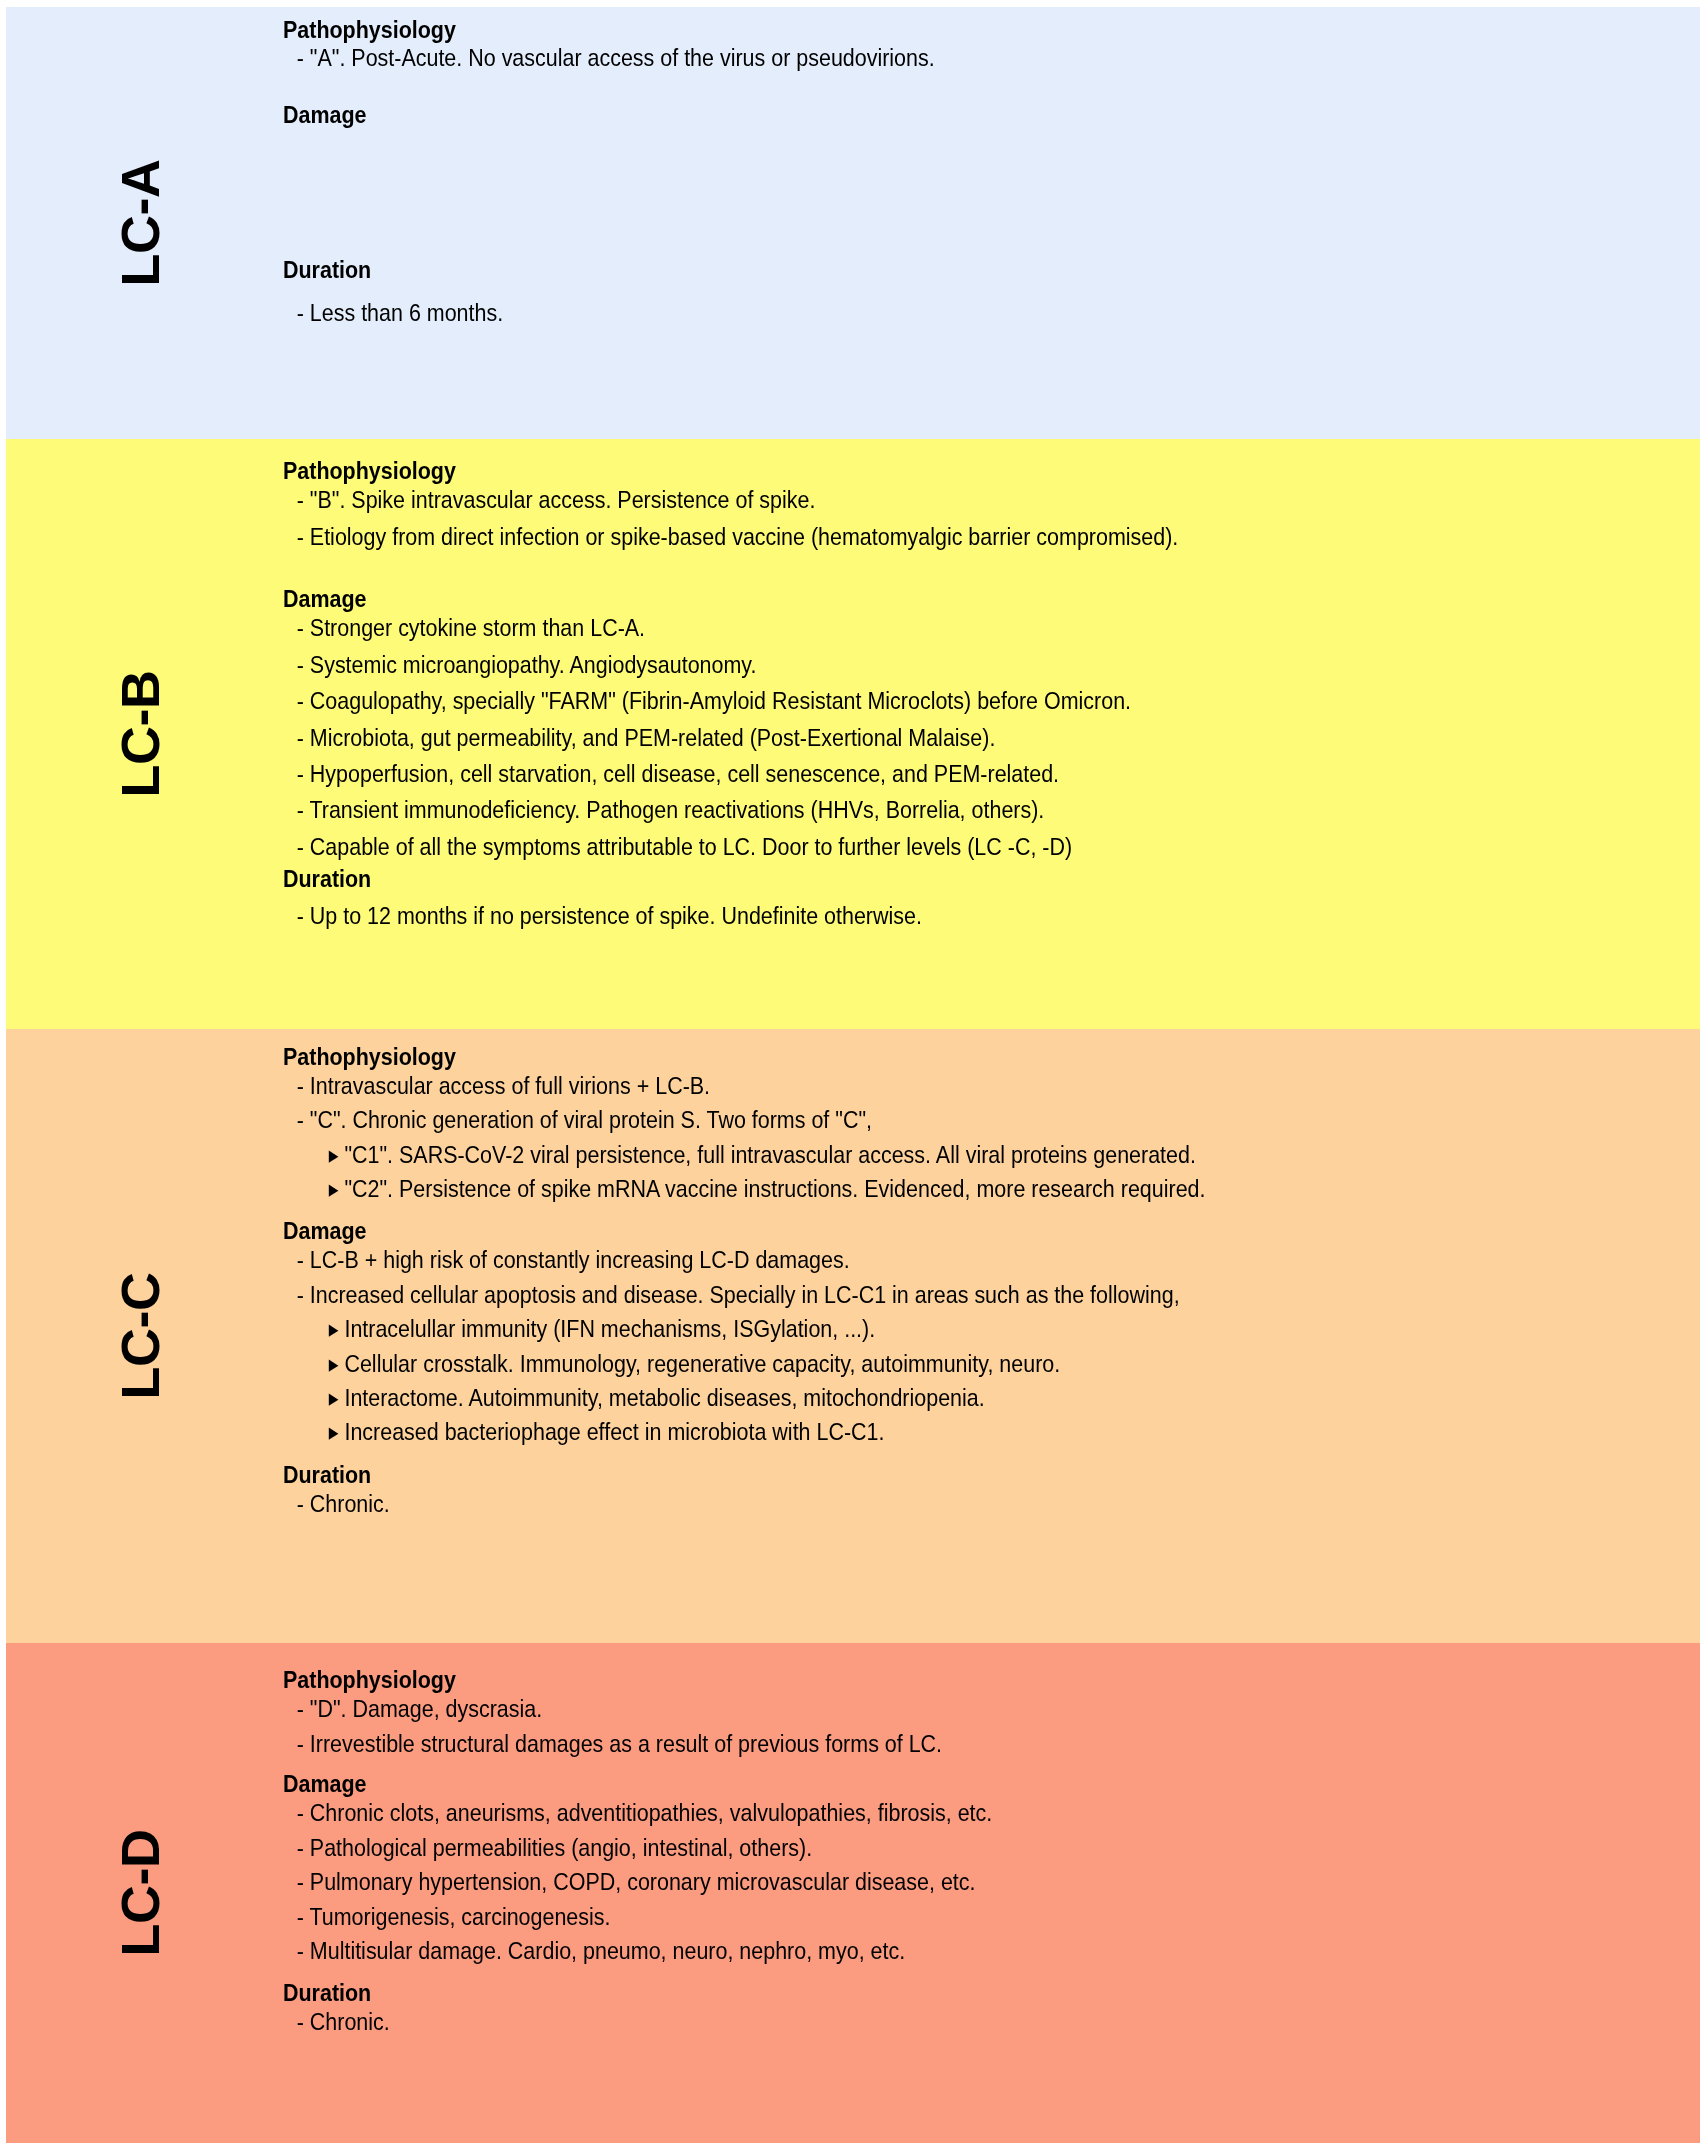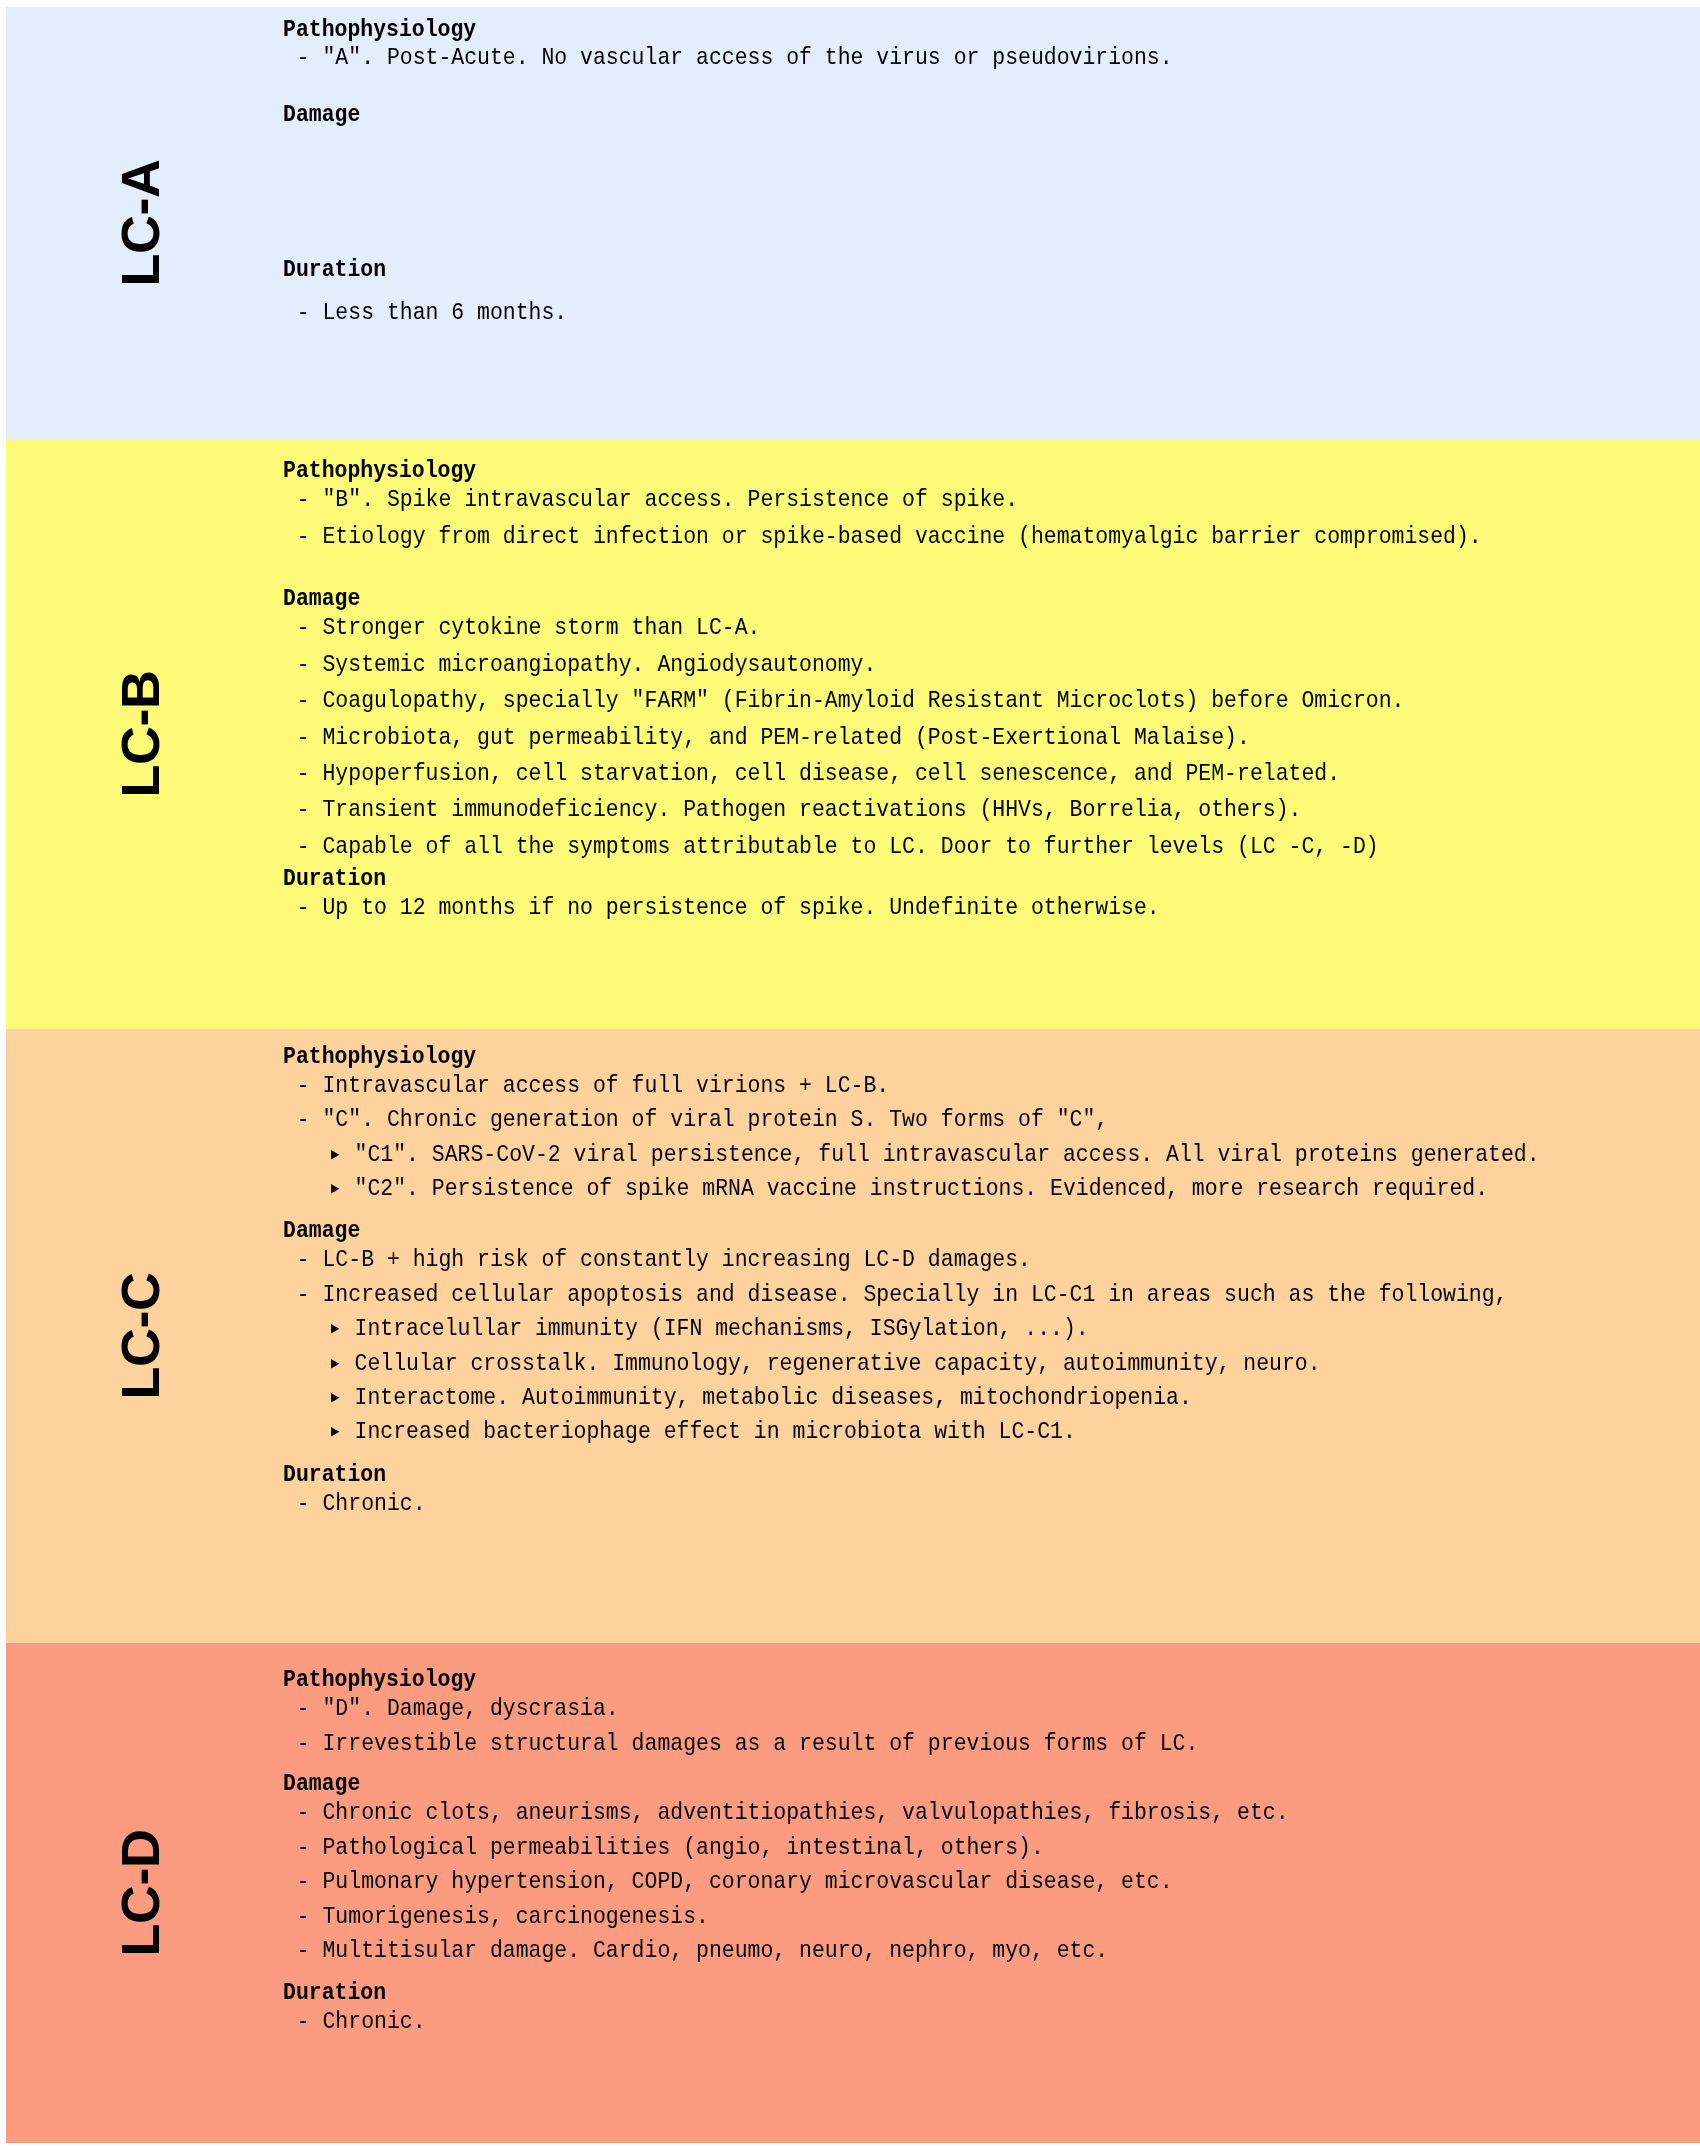--- a/index.html
+++ b/index.html
@@ -59,21 +59,20 @@
     font-family: "Liberation Sans", "DejaVu Sans", sans-serif;
     font-stretch: condensed;
   }
 
   .band-body {
     position: absolute;
     left: 277px;
     top: 0;
     right: 0;
     height: 100%;
-    font-family: Liberation Mono, monospace;
   }
 
   .group { position: absolute; left: 0; }
 
   .group-title {
     font-weight: bold;
     font-size: 24.4px;
     line-height: 1;
     color: #000000;
     white-space: nowrap;
@@ -147,21 +146,21 @@
             <li class="item lvl1 bullet-dash" style="margin-top: 12px;">Systemic microangiopathy. Angiodysautonomy.</li>
             <li class="item lvl1 bullet-dash" style="margin-top: 12px;">Coagulopathy, specially "FARM" (Fibrin-Amyloid Resistant Microclots) before Omicron.</li>
             <li class="item lvl1 bullet-dash" style="margin-top: 12px;">Microbiota, gut permeability, and PEM-related (Post-Exertional Malaise).</li>
             <li class="item lvl1 bullet-dash" style="margin-top: 12px;">Hypoperfusion, cell starvation, cell disease, cell senescence, and PEM-related.</li>
             <li class="item lvl1 bullet-dash" style="margin-top: 12px;">Transient immunodeficiency. Pathogen reactivations (HHVs, Borrelia, others).</li>
             <li class="item lvl1 bullet-dash" style="margin-top: 12px;">Capable of all the symptoms attributable to LC. Door to further levels (LC -C, -D)</li>
           </ul>
         </div>
         <div class="group" style="top: 428px;">
           <div class="group-title">Duration</div>
-          <ul class="items" style="margin-top: 4px;">
+          <ul class="items" style="margin-top: 12px;">
             <li class="item lvl1 bullet-dash">Up to 12 months if no persistence of spike. Undefinite otherwise.</li>
           </ul>
         </div>
       </div>
   </section>
 
   <section class="band band-c">
     <div class="band-label">
       <span>LC-C</span>
     </div>

